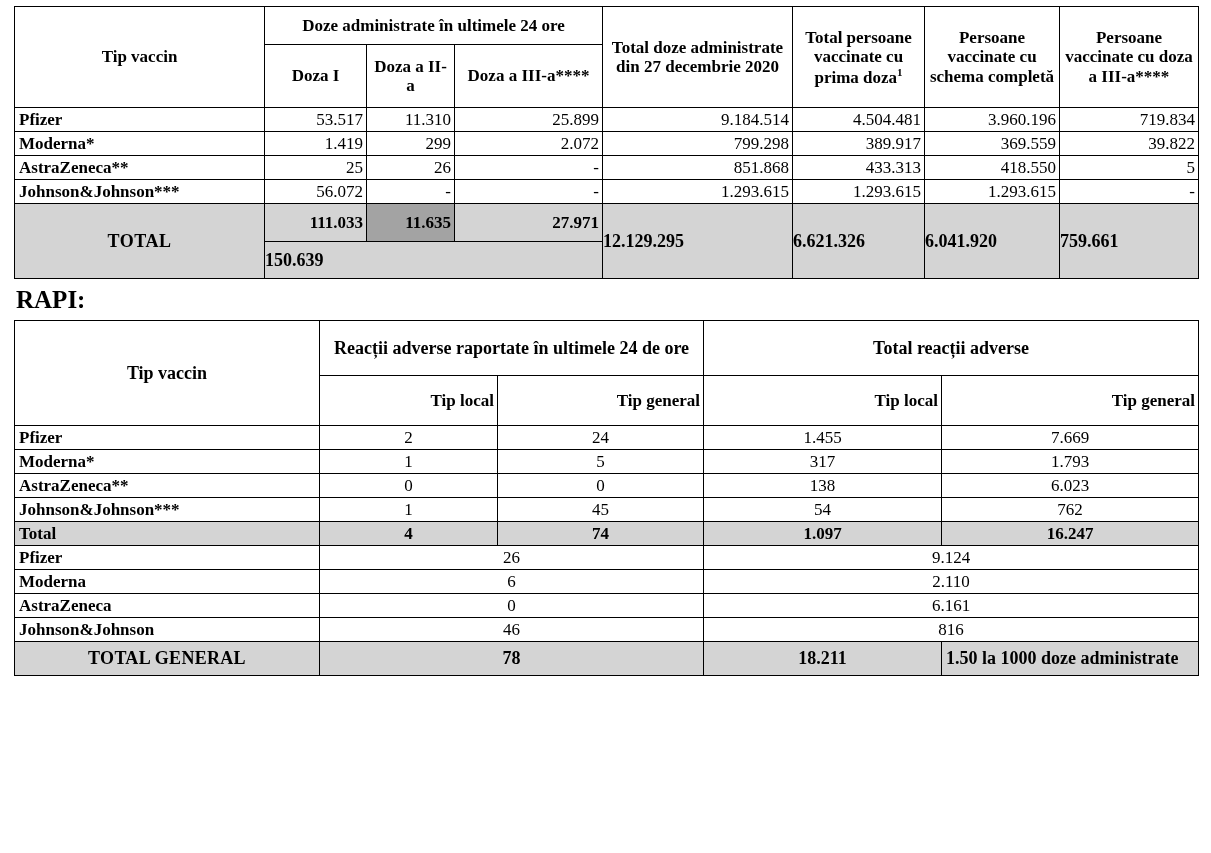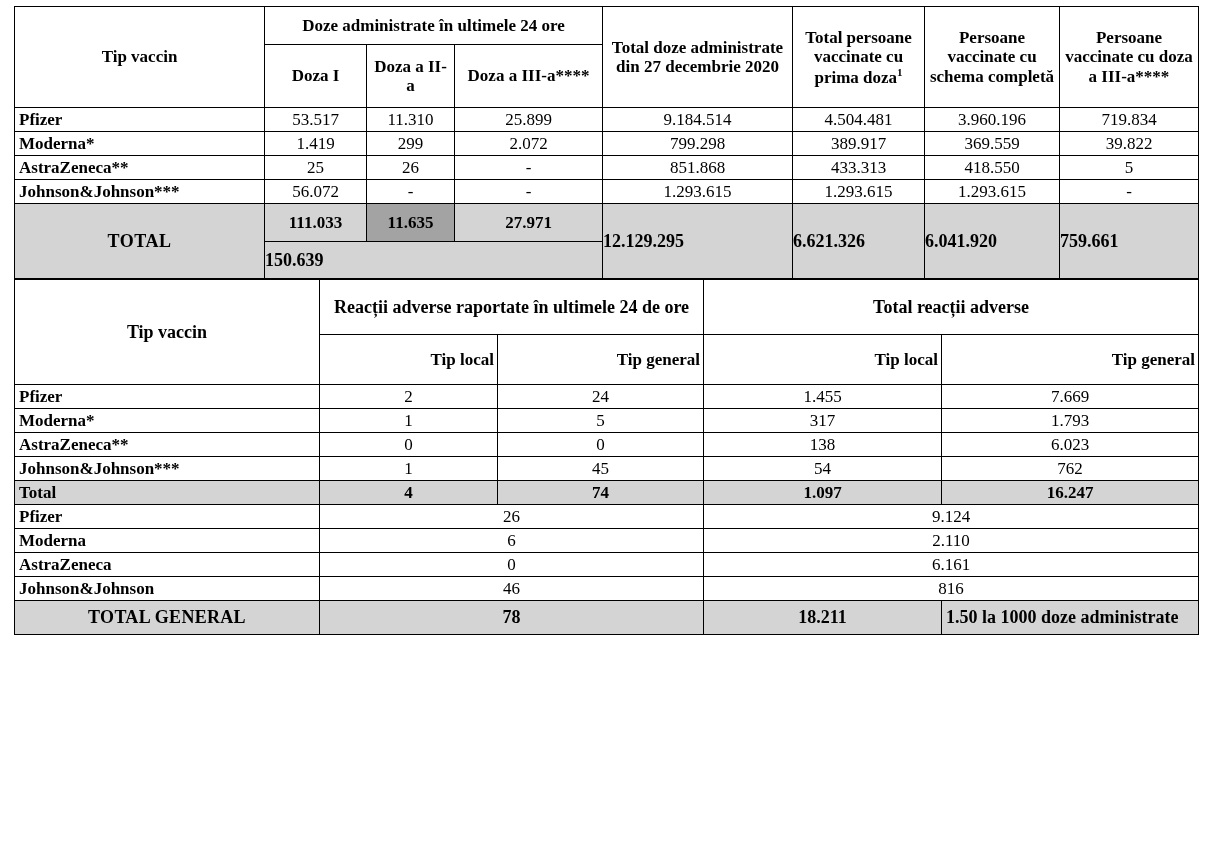--- a/index.html
+++ b/index.html
@@ -42,21 +42,21 @@
     text-align: center;
     padding: 4px 3px;
   }
   .t1 .rowlabel {
     font-weight: bold;
     text-align: left;
     padding: 2px 4px;
     font-size: 17px;
   }
   .t1 .num {
-    text-align: center;
+    text-align: right;
     padding: 2px 3px;
     font-size: 17px;
   }
   .t1 .totalrow td {
     background: #d4d4d4;
     font-weight: bold;
   }
   .t1 .totlabel {
     background: #d4d4d4;
     font-weight: bold;
@@ -213,20 +213,21 @@
         <td class="bignum" rowspan="2">6.621.326</td>
         <td class="bignum" rowspan="2">6.041.920</td>
         <td class="bignum" rowspan="2">759.661</td>
       </tr>
       <tr class="totalrow">
         <td class="bignum" colspan="3" style="height:36px;">150.639</td>
       </tr>
     </tbody>
   </table>
 
+  <div class="rapi-title">RAPI:</div>
 
   <table class="t2">
     <colgroup>
       <col style="width:305px">
       <col style="width:178px">
       <col style="width:206px">
       <col style="width:238px">
       <col style="width:257px">
     </colgroup>
     <tbody>

